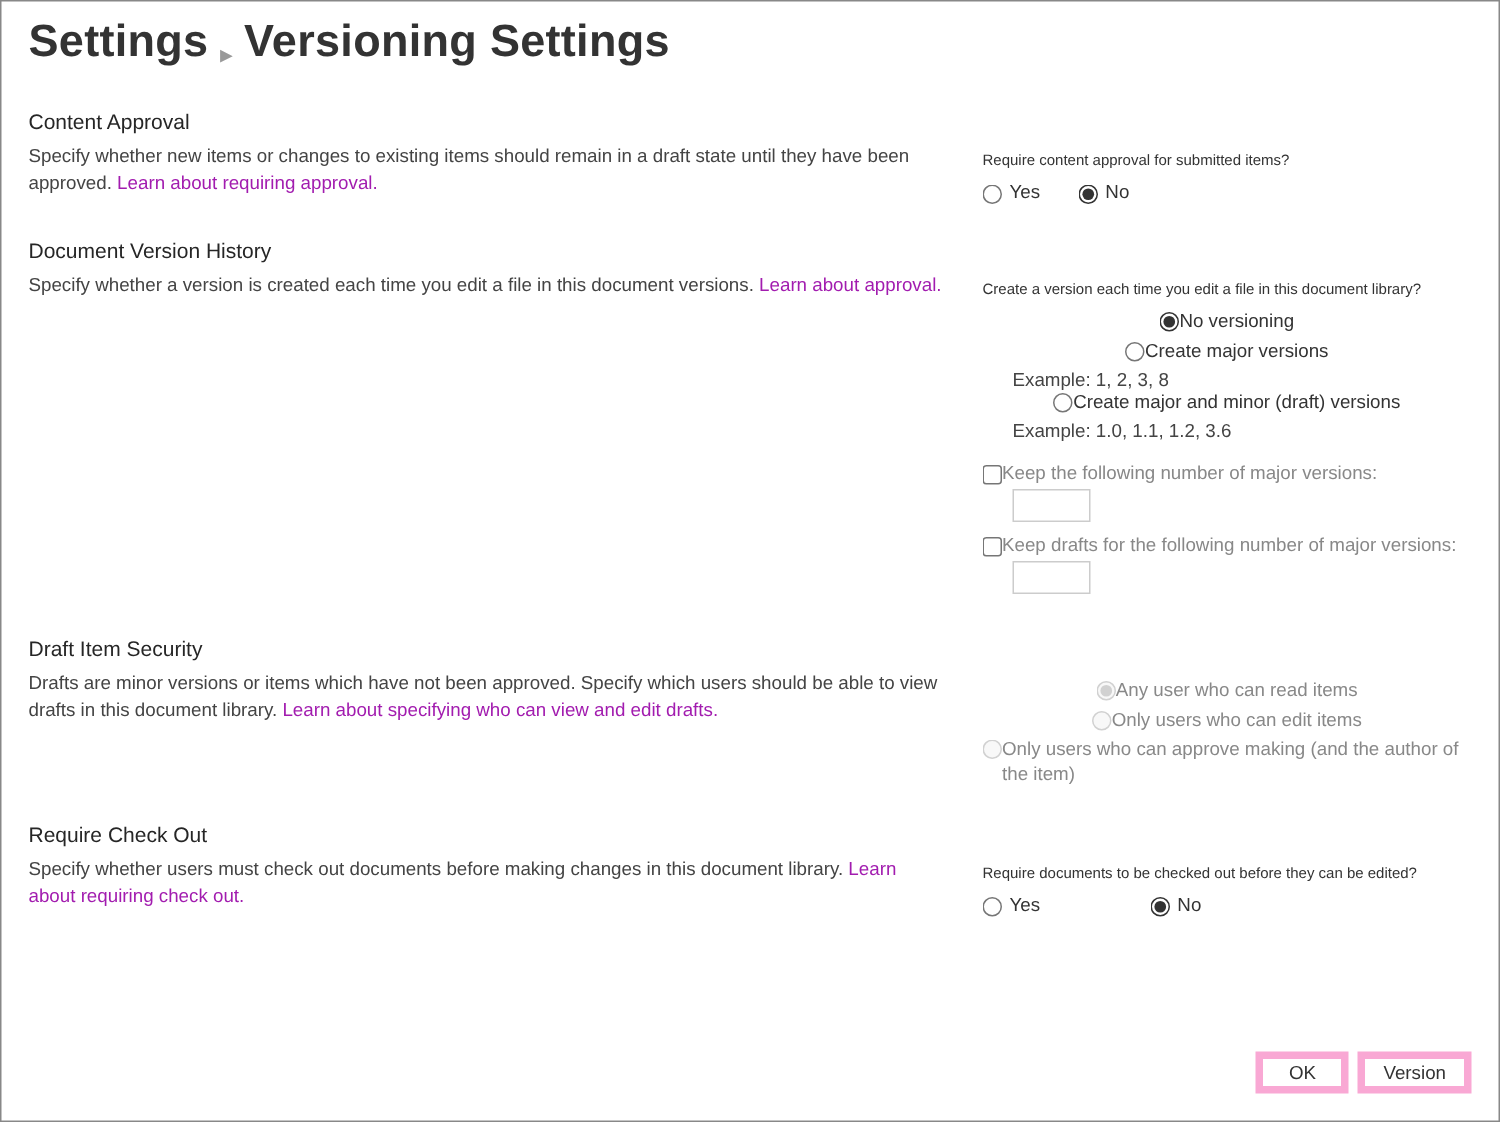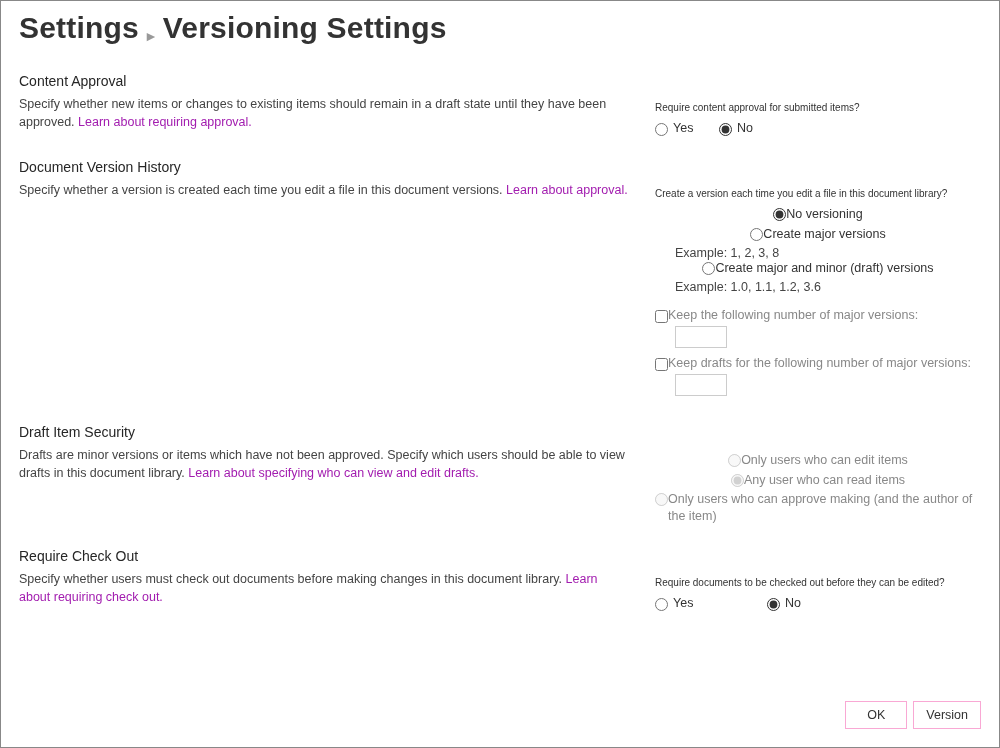--- a/index.html
+++ b/index.html
@@ -103,21 +103,21 @@
 .btn-row {
   position: absolute;
   right: 18px;
   bottom: 18px;
   display: flex;
   gap: 6px;
 }
 .btn {
   min-width: 62px;
   height: 28px;
-  border: 1px solid #f9a8d4;
+  border: 5px solid #f9a8d4;
   background: #fff;
   font-family: inherit;
   font-size: 12.5px;
   color: #333;
   cursor: pointer;
   padding: 0 12px;
 }
 </style>
 </head>
 <body>
@@ -191,26 +191,26 @@
 
 <div class="section">
   <div class="left">
     <div class="section-title">Draft Item Security</div>
     <div class="desc">
       <span>Drafts are minor versions or items which have not been approved. Specify which users should be able to view drafts in this document library.  </span><a href="#" class="link">Learn about specifying who can view and edit drafts.</a>
     </div>
   </div>
   <div class="right draft-options">
     <div class="radio-row">
+      <input type="radio" name="drafts" checked="" disabled="" style="">
+      <span>Any user who can read items</span>
+    </div>
+    <div class="radio-row">
       <input type="radio" name="drafts" disabled="" style="">
       <span>Only users who can edit items</span>
-    </div>
-    <div class="radio-row">
-      <input type="radio" name="drafts" checked="" disabled="" style="">
-      <span>Any user who can read items</span>
     </div>
     <div class="radio-row">
       <input type="radio" name="drafts" disabled="" style="">
       <span>Only users who can approve making (and the author of the item)</span>
     </div>
   </div>
 </div>
 
 <div class="section" style="margin-bottom:16px;">
   <div class="left">

